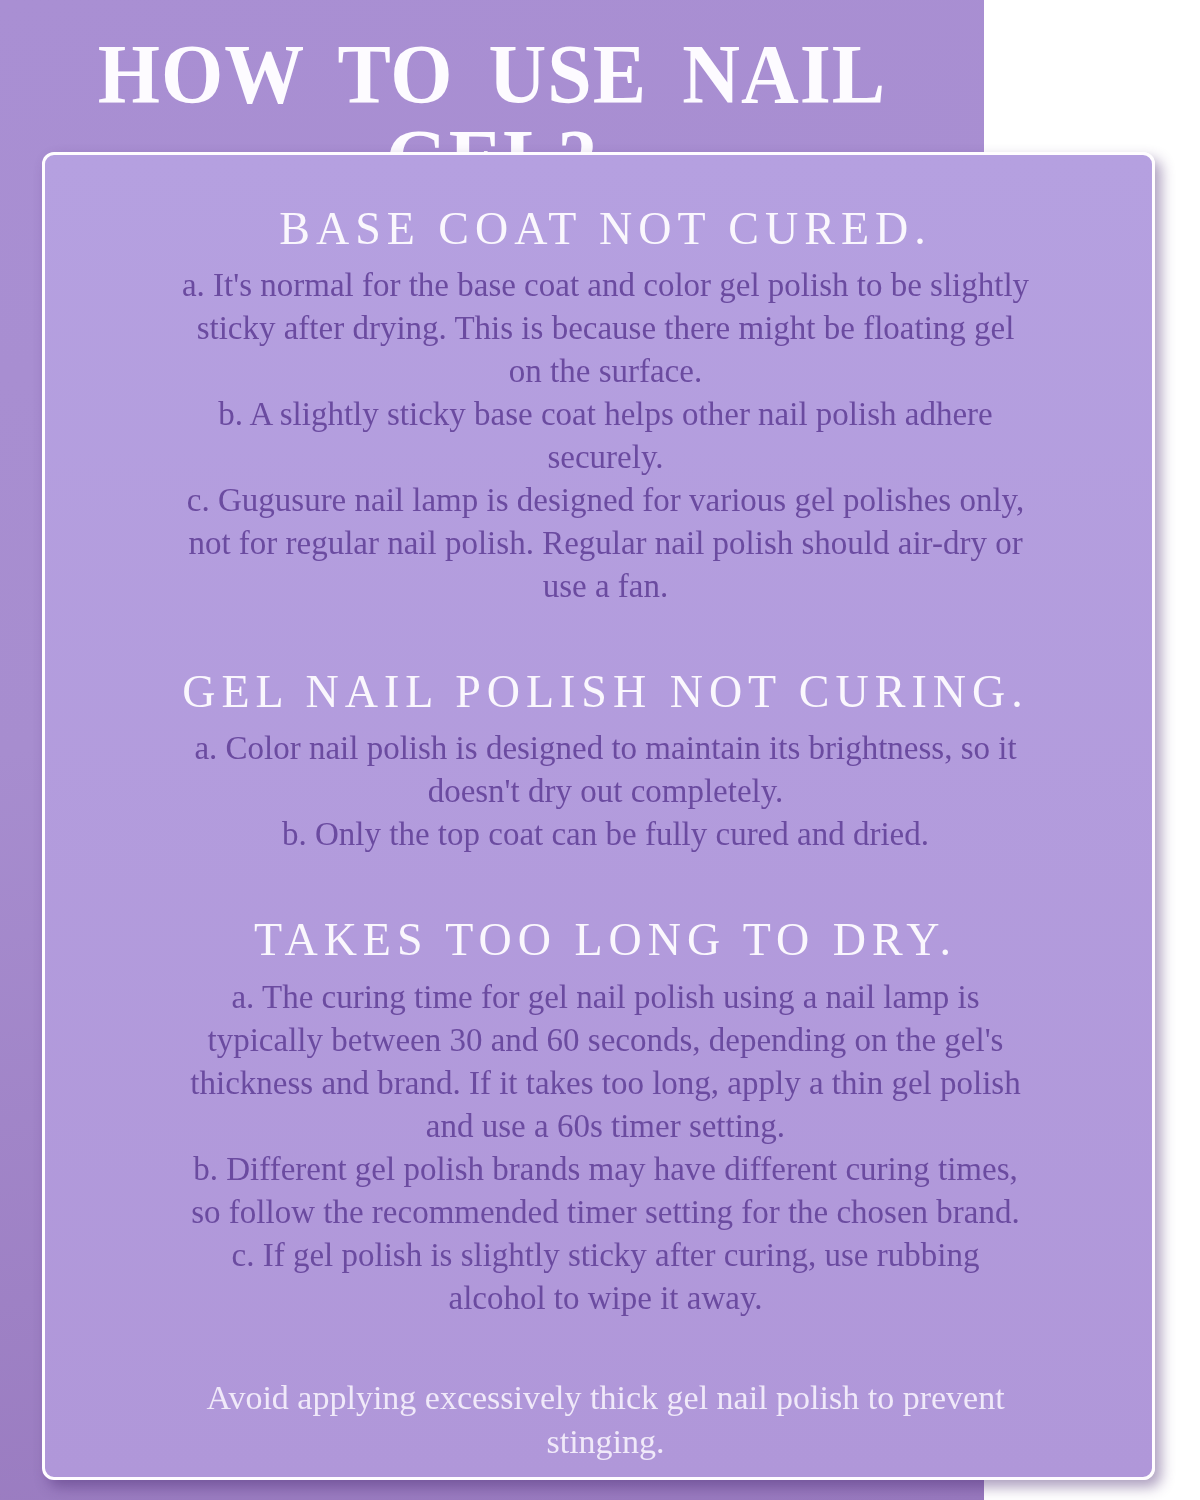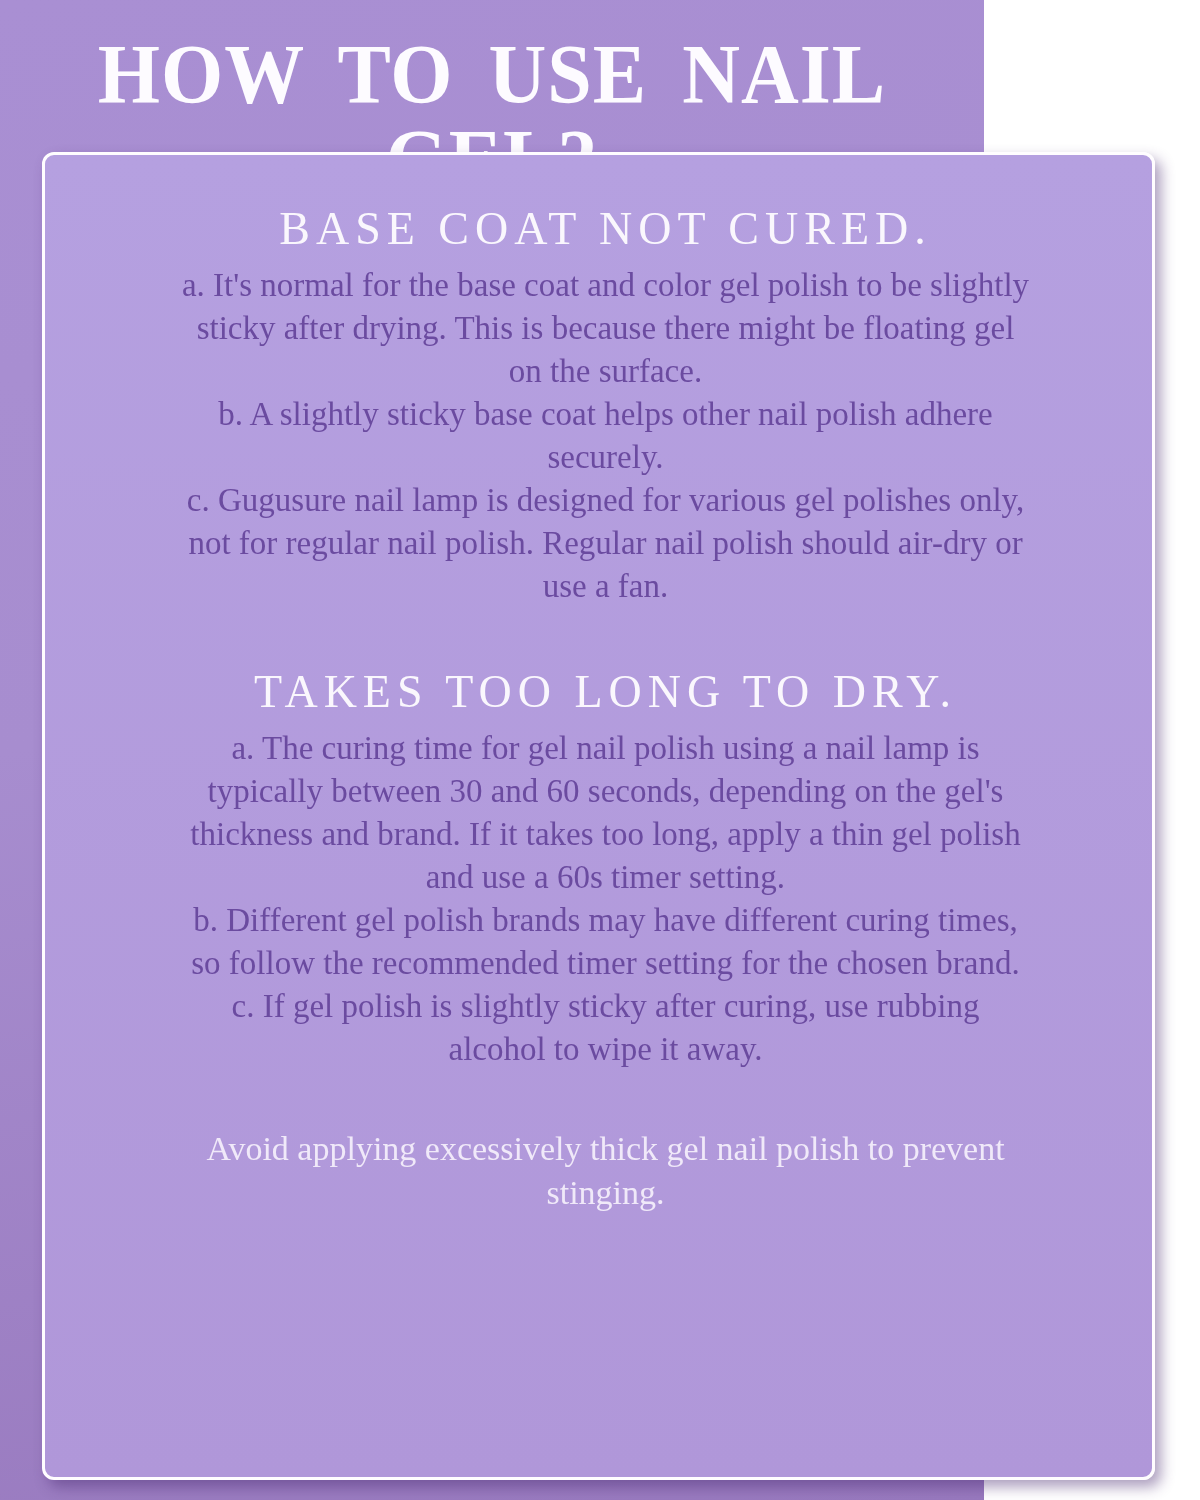--- a/index.html
+++ b/index.html
@@ -78,20 +78,26 @@
       <p class="section-body">a. It's normal for the base coat and color gel polish to be slightly
 sticky after drying. This is because there might be floating gel
 on the surface.
 b. A slightly sticky base coat helps other nail polish adhere
 securely.
 c. Gugusure nail lamp is designed for various gel polishes only,
 not for regular nail polish. Regular nail polish should air-dry or
 use a fan.</p>
     </div>
 
+    <div class="section">
+      <h2 class="section-heading">GEL NAIL POLISH NOT CURING.</h2>
+      <p class="section-body">a. Color nail polish is designed to maintain its brightness, so it
+doesn't dry out completely.
+b. Only the top coat can be fully cured and dried.</p>
+    </div>
 
     <div class="section">
       <h2 class="section-heading">TAKES TOO LONG TO DRY.</h2>
       <p class="section-body">a. The curing time for gel nail polish using a nail lamp is
 typically between 30 and 60 seconds, depending on the gel's
 thickness and brand. If it takes too long, apply a thin gel polish
 and use a 60s timer setting.
 b. Different gel polish brands may have different curing times,
 so follow the recommended timer setting for the chosen brand.
 c. If gel polish is slightly sticky after curing, use rubbing

